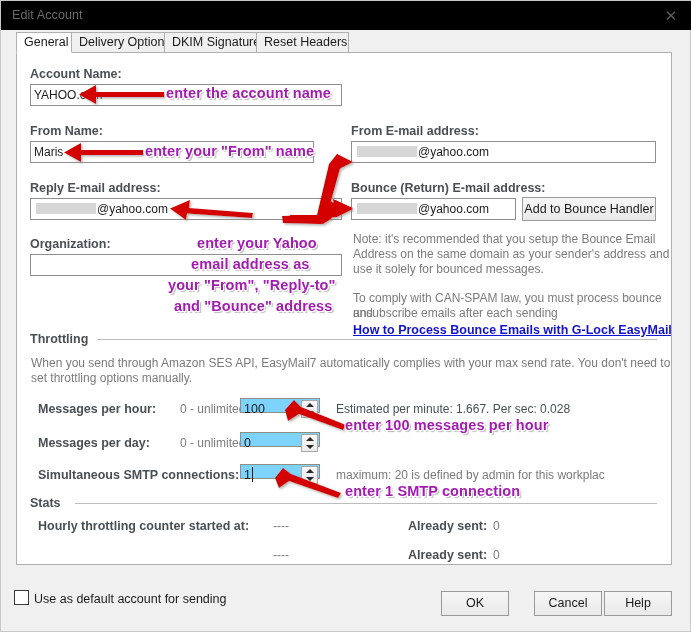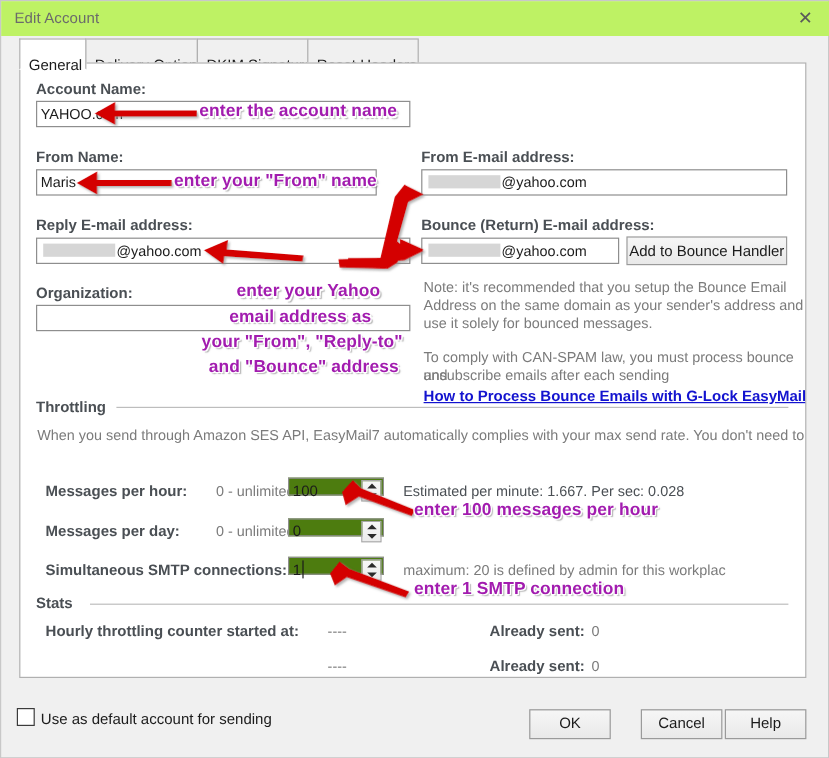--- a/index.html
+++ b/index.html
@@ -11,21 +11,21 @@
   }
   #window {
     position: absolute; inset: 0;
     background: #f0f0f0;
     border: 1px solid #c8c8c8;
     box-sizing: border-box;
   }
   
   #titlebar {
     position: absolute; left: 0; top: 0; width: 691px; height: 29px;
-    background: #bef264;
+    background: #000000;
     box-sizing: border-box;
   }
   #title-text {
     position: absolute; left: 11px; top: 7px;
     font-size: 12.5px; color: #6b6b6b;
     letter-spacing: .1px;
     white-space: nowrap;
   }
   #close-btn {
     position: absolute; right: 6px; top: 3px; width: 30px; height: 23px;
@@ -37,21 +37,21 @@
     position: absolute; left: 15px; top: 31px; width: 656px; height: 21px;
   }
   .tab {
     position: absolute; top: 0; height: 21px;
     box-sizing: border-box;
     border: 1px solid #b0b0b0;
     background: #f0f0f0;
     font-size: 12.5px; color: #1a1a1a;
     line-height: 19px; 
     white-space: nowrap;
-    padding: 12px 7px;
+    padding: 0 7px;
   }
   .tab.active {
     background: #ffffff;
     border-bottom: 1px solid #ffffff;
     z-index: 3;
     font-weight: 400;
   }
   
   #panel {
     position: absolute; left: 15px; top: 51px; width: 656px; height: 513px;
@@ -126,21 +126,21 @@
   .strong-label {
     position: absolute;
     font-size: 12.5px; font-weight: bold; color: #4a4f54;
     white-space: nowrap;
   }
   
   .spin {
     position: absolute;
     width: 80px; height: 15px;
     border: 1px solid #8e8e8e;
-    background: #4d7c0f;
+    background: #7dd3fc;
     box-sizing: border-box;
     padding-left: 48px;
   }
   .spin .val {
     position: absolute; left: 3px; top: 1px;
     font-size: 12.5px; color: #1b1b1b; line-height: 18px;
   }
   .spin .caret {
     position: absolute; left: 41px; top: 0; width: 12px; height: 18px;
     border-left: 1px solid #1b1b1b;
@@ -234,20 +234,21 @@
     <div class="note" style="left:336px;top:194px;">Address on the same domain as your sender's address and</div>
     <div class="note" style="left:336px;top:209px;">use it solely for bounced messages.</div>
     <div class="note" style="left:336px;top:238px;">To comply with CAN-SPAM law, you must process bounce and</div>
     <div class="note" style="left:336px;top:253px;">unsubscribe emails after each sending</div>
     <div class="link" style="left:336px;top:270px;">How to Process Bounce Emails with G-Lock EasyMail7</div>
 
     <div class="grp-title" style="left:13px;top:279px;">Throttling</div>
     <div class="grp-line" style="left:80px;top:286px;width:560px;"></div>
 
     <div class="note" style="left:14px;top:303px;">When you send through Amazon SES API, EasyMail7 automatically complies with your max send rate. You don't need to</div>
+    <div class="note" style="left:14px;top:318px;">set throttling options manually.</div>
 
     <div class="strong-label" style="left:21px;top:349px;">Messages per hour:</div>
     <div class="sub" style="left:163px;top:349px;">0 - unlimited</div>
     <div class="spin" style="left:223px;top:345px;">
       <span class="val">100</span>
       <span class="arrows">
         <span class="up">
             <i class="tri u"></i>
           </span>
         <span class="dn">

